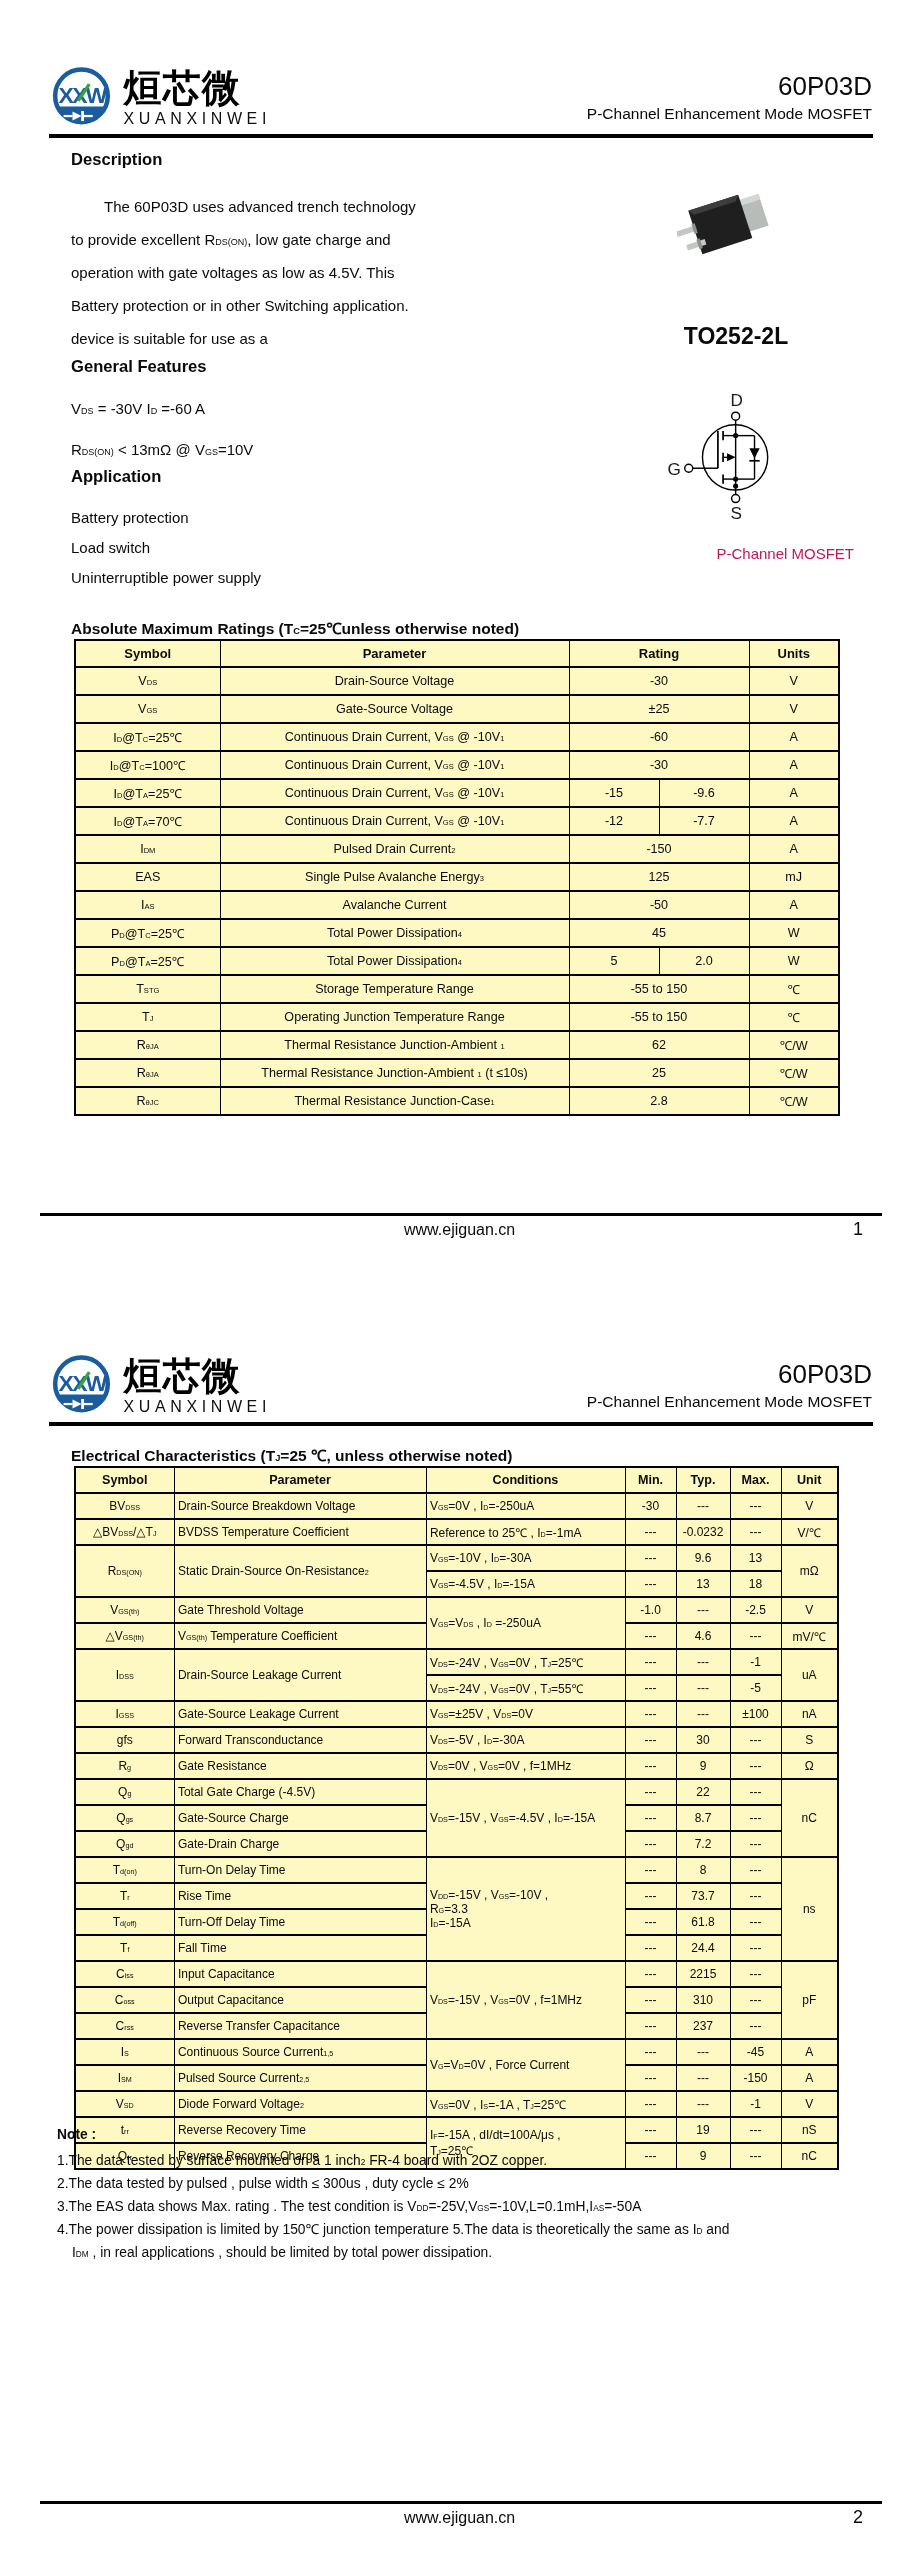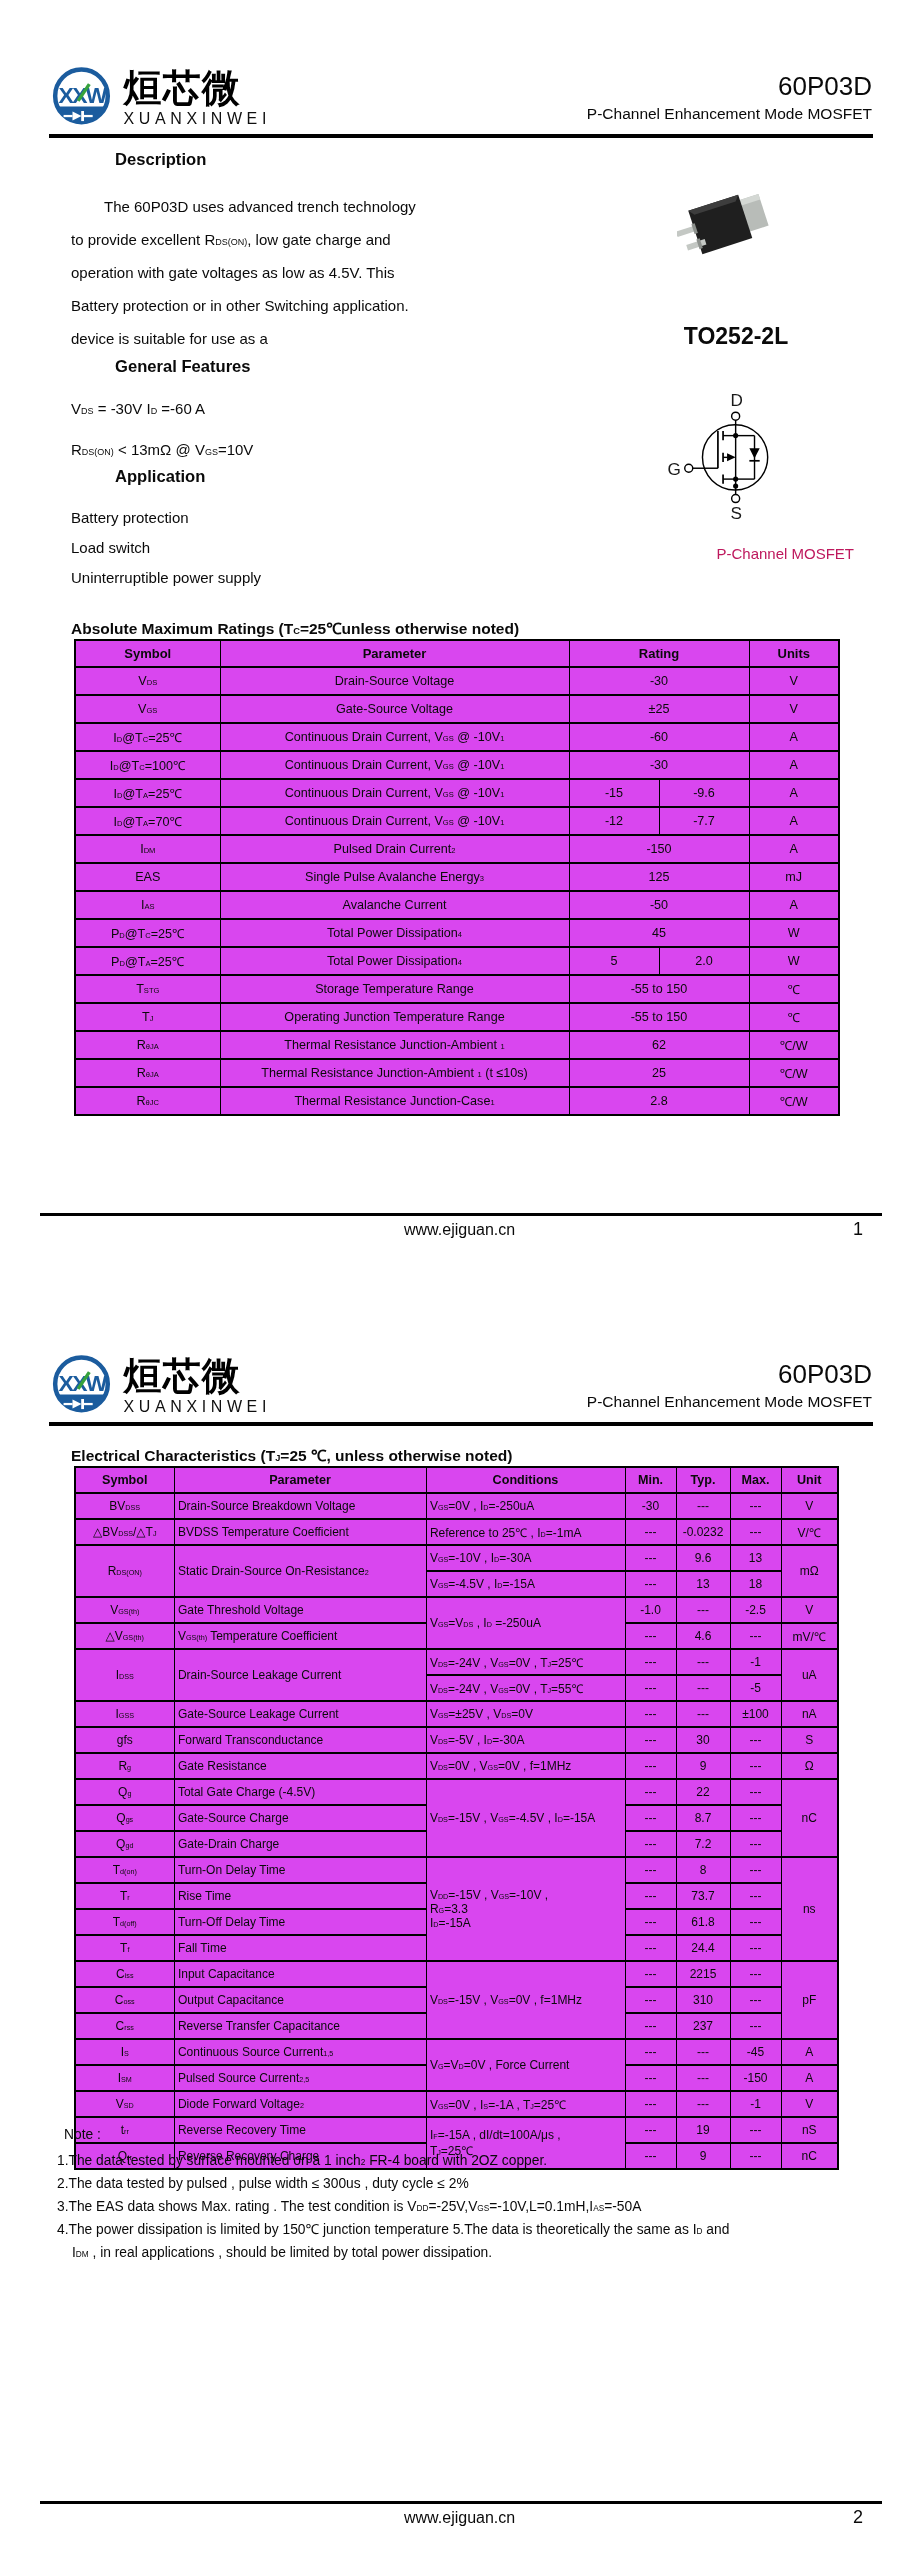--- a/index.html
+++ b/index.html
@@ -15,50 +15,50 @@
   .logo{position:absolute;left:49px;top:63px;display:flex;align-items:flex-start;}
   .logo-mark{width:70px;height:68px;flex:0 0 auto;}
   .brand-txt{margin-left:4.6px;margin-top:5.7px;}
   .brand-cn{font-size:38px;font-weight:bold;line-height:1.05;color:#000;letter-spacing:1.1px;}
   .brand-en{font-size:16px;letter-spacing:4.6px;color:#101010;margin-top:1.1px;}
   .title-blk{position:absolute;right:38px;top:72px;text-align:right;}
   .part{font-size:26px;line-height:1.1;}
   .subtitle{font-size:15.5px;margin-top:4.6px;}
   .rule{position:absolute;left:49px;top:134px;width:824px;height:4px;background:#000;}
 
-  .sec-h{position:absolute;left:71px;font-weight:bold;font-size:16.6px;margin-left:44px;}
+  .sec-h{position:absolute;left:71px;font-weight:bold;font-size:16.6px;}
   .body-lines{position:absolute;left:71px;font-size:15px;}
   .desc-lines{top:190px;line-height:33px;width:465px;}
   .desc-lines .ind{text-indent:33px;}
   .gf-lines{top:388px;line-height:41px;}
   .app-lines{top:503px;line-height:30px;}
 
   
   .pkg-photo{position:absolute;left:677px;top:188px;width:101px;height:73px;}
   .pkg-name{position:absolute;left:627px;top:323px;width:218px;text-align:center;font-size:23px;font-weight:bold;}
   .mos{position:absolute;left:663px;top:383px;width:143px;height:143px;}
   .mos-caption{position:absolute;left:656px;top:545px;width:198px;text-align:right;font-size:15px;color:#be185d;}
 
   
   .tbl-title{position:absolute;left:71px;font-weight:bold;font-size:15.5px;}
   .abs-title{top:617px;}
-  table.t{border-collapse:collapse;table-layout:fixed;position:absolute;background:#d946ef;}
+  table.t{border-collapse:collapse;table-layout:fixed;position:absolute;background:#fef9c3;}
   table.t td, table.t th{border:solid #000;border-width:2.3px 1.1px;overflow:hidden;padding:0 3.4px;text-align:center;vertical-align:middle;}
   table.t{border:2.3px solid #000;}
   table.abs{left:74px;top:639px;width:763px;font-size:12.6px;}
   table.abs th{height:25px;font-size:13px;}
   table.abs td{height:26px;}
   table.elec{left:74px;top:178px;width:763px;font-size:12px;}
   table.elec th{height:24px;font-size:12.6px;}
   table.elec td{height:24px;}
   table.elec td.l, table.t td.l{text-align:left;}
   .elec-title{top:156px;text-align:right;}
 
   
-  .note-h{position:absolute;left:64px;top:839px;font-size:13.8px;}
+  .note-h{position:absolute;left:57px;top:839px;font-size:13.8px;font-weight:bold;}
   .note-lines{position:absolute;left:57px;top:861px;font-size:13.8px;line-height:23px;width:688px;}
   .note-lines .indent{padding-left:15px;}
 
   
   .frule{position:absolute;left:40px;top:1213px;width:842px;height:2.9px;background:#000;}
   .fco{position:absolute;left:37px;top:1286px;font-size:14px;}
   .fweb{position:absolute;left:404px;top:1221px;font-size:16px;}
   .fpage{position:absolute;left:853px;top:1219px;font-size:18px;}
 </style>
 </head>

